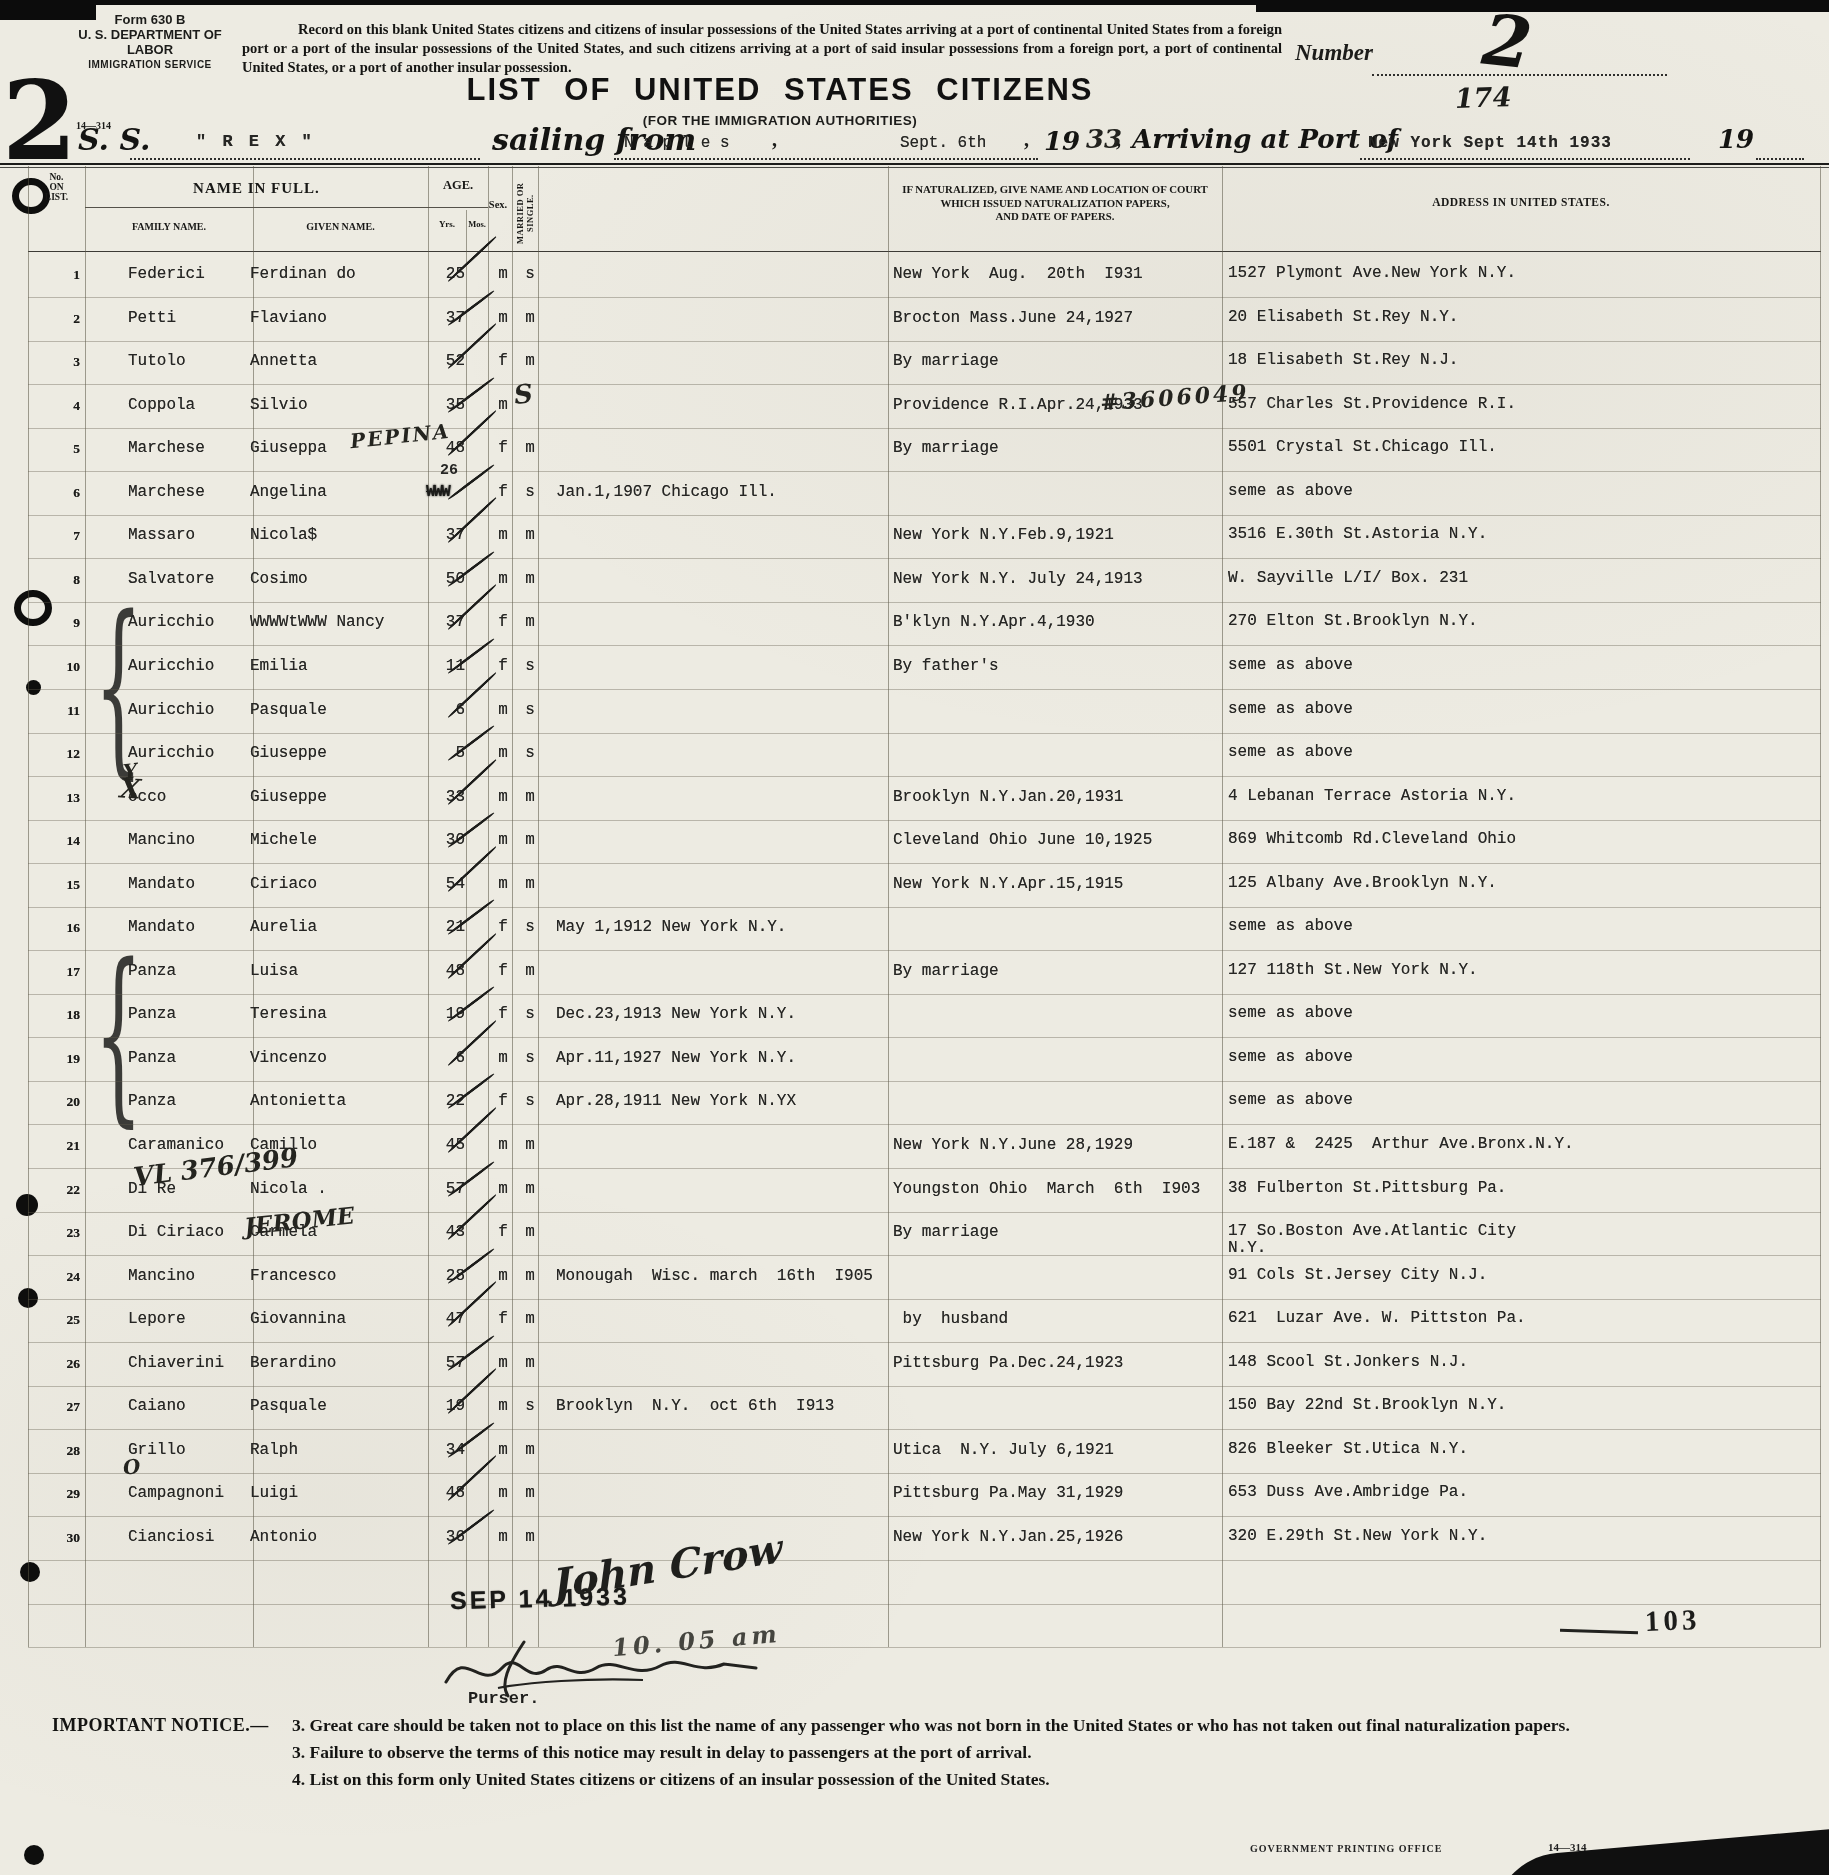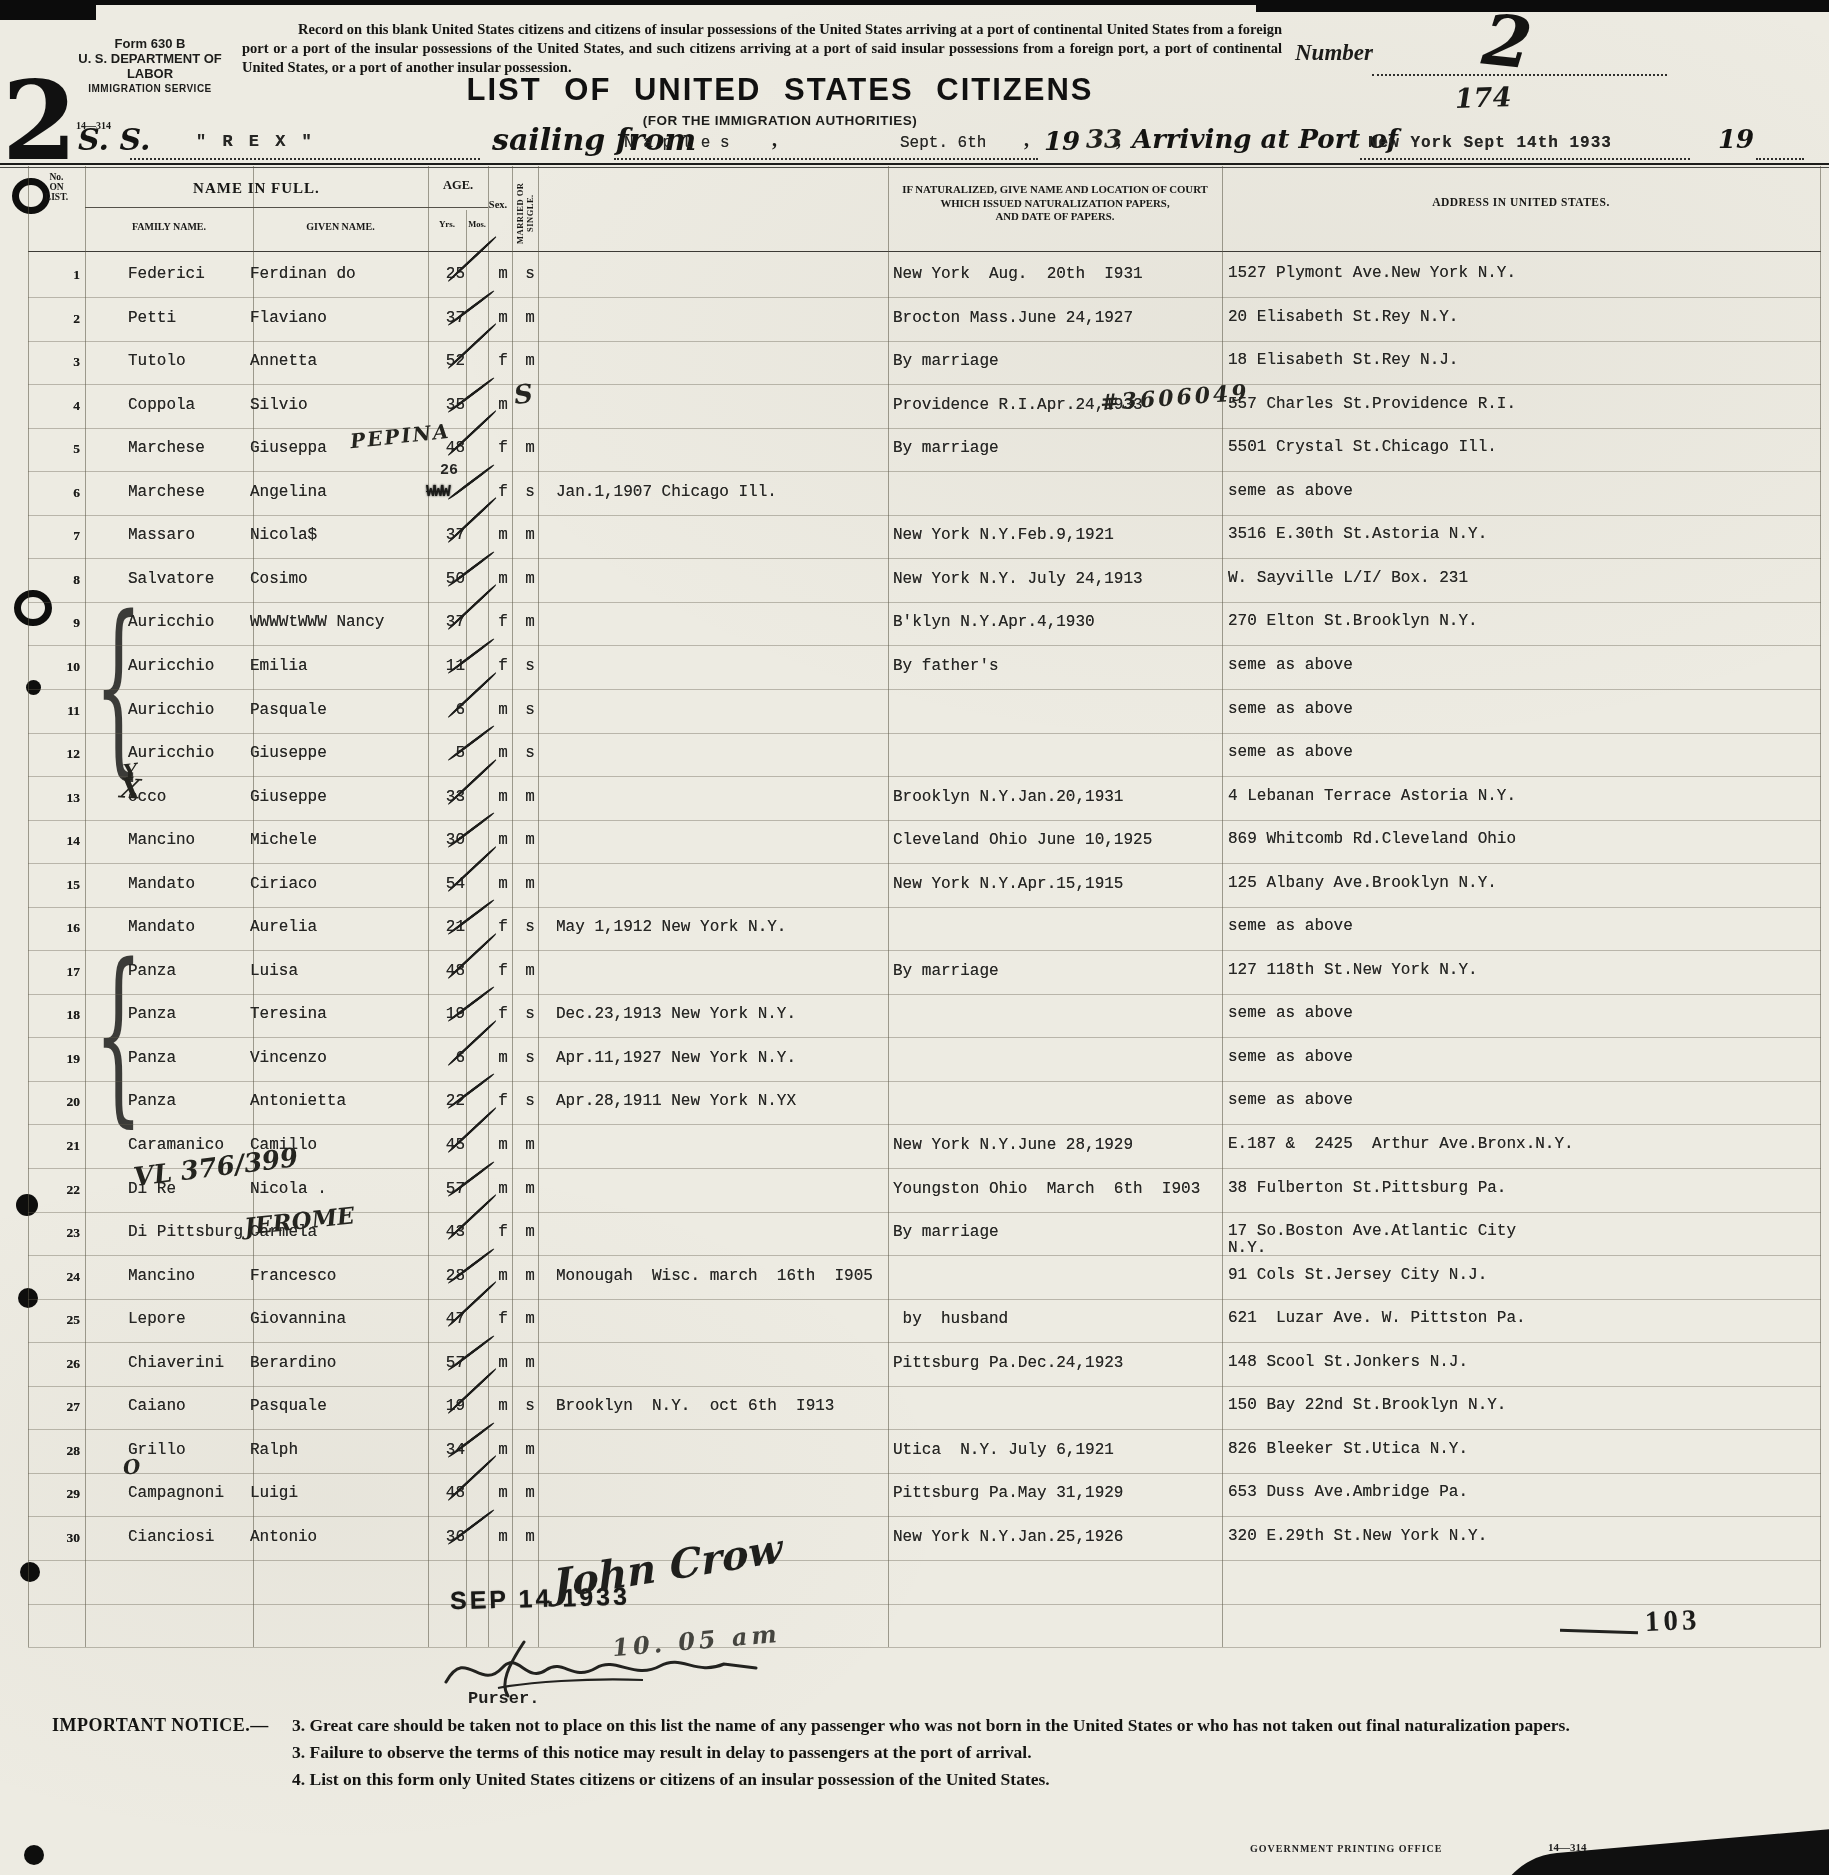--- a/index.html
+++ b/index.html
@@ -10,21 +10,21 @@
       #edebe2;
     font-family:"Liberation Serif",serif;color:#1c1c1a;}
   .abs{position:absolute;}
   
   .strip{background:#0c0c0c;}
   .hole{position:absolute;border-radius:50%;background:#0e0e0d;}
   .hole.ring{background:transparent;border:7px solid #0e0e0d;}
   .corner-tear{position:absolute;left:1490px;top:1838px;width:480px;height:90px;background:#101010;
     transform:rotate(-5deg);border-radius:70px 0 0 0;}
   
-  .form-id{left:55px;top:36px;width:190px;text-align:center;font-family:"Liberation Sans",sans-serif;font-weight:bold;line-height:15px;}
+  .form-id{left:55px;top:12px;width:190px;text-align:center;font-family:"Liberation Sans",sans-serif;font-weight:bold;line-height:15px;}
   .form-id .l1{font-size:13px;} .form-id .l2{font-size:13px;} .form-id .l3{font-size:10px;letter-spacing:.5px;}
   .big-two{left:2px;top:58px;font:bold 108px "DejaVu Serif",serif;color:#111;}
   .plate-code{left:76px;top:120px;font:bold 10px "Liberation Serif",serif;}
   .instructions{left:242px;top:20px;width:1040px;font:bold 14.5px/1.3 "Liberation Serif",serif;
     text-align:justify;text-indent:56px;color:#151513;}
   .number-label{left:1295px;top:40px;font:bold italic 23px "Liberation Serif",serif;}
   .number-dots{left:1372px;top:74px;width:295px;border-bottom:2px dotted #2a2a28;}
   .number-hand{left:1483px;top:0px;font:bold italic 70px "DejaVu Serif",serif;transform:rotate(6deg);color:#141412;}
   .stamp-174{left:1455px;top:82px;font:bold italic 27px "DejaVu Serif",serif;transform:rotate(-2deg);color:#1c1c1a;}
   .title{left:330px;top:72px;width:900px;text-align:center;}
@@ -437,21 +437,21 @@
       <span class="cell c-sex">m</span>
       <span class="cell c-ms">m</span>
 
       <span class="cell c-nat">Youngston Ohio  March  6th  I903</span>
       <span class="cell c-addr">38 Fulberton St.Pittsburg Pa.</span>
       <div class="slash slash-a"></div>
     <span class="note note-family-over">VL 376/399</span>
       </div>
       <div class="row" style="top: 1211.1px;">
       <span class="cell c-no">23</span>
-      <span class="cell c-family">Di Pittsburg</span>
+      <span class="cell c-family">Di Ciriaco</span>
       <span class="cell c-given">Carmela</span>
       <span class="cell c-yrs">43</span>
       <span class="cell c-sex">f</span>
       <span class="cell c-ms">m</span>
 
       <span class="cell c-nat">By marriage</span>
       <span class="cell c-addr">17 So.Boston Ave.Atlantic City
 N.Y.</span>
       <div class="slash slash-b"></div>
     <span class="note note-family-after">JEROME</span>

